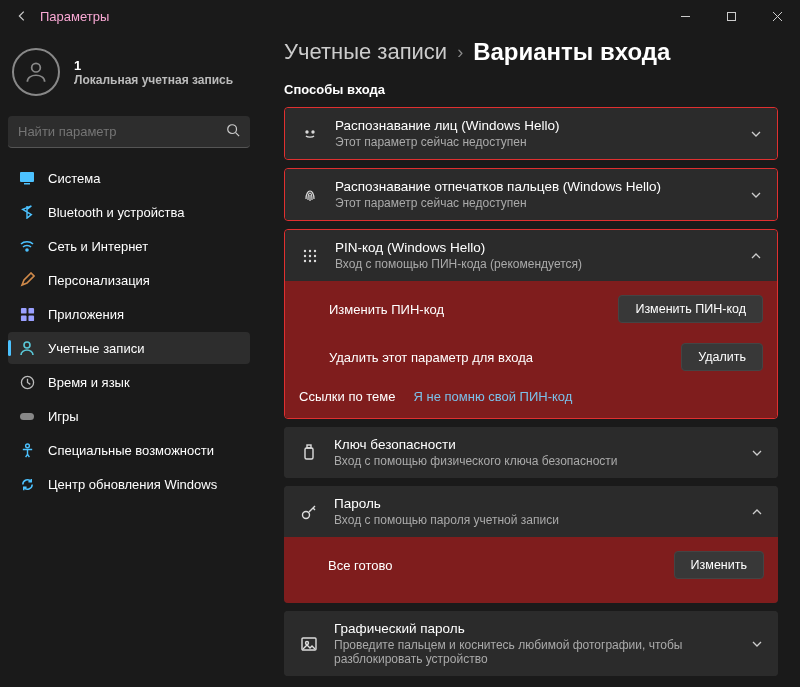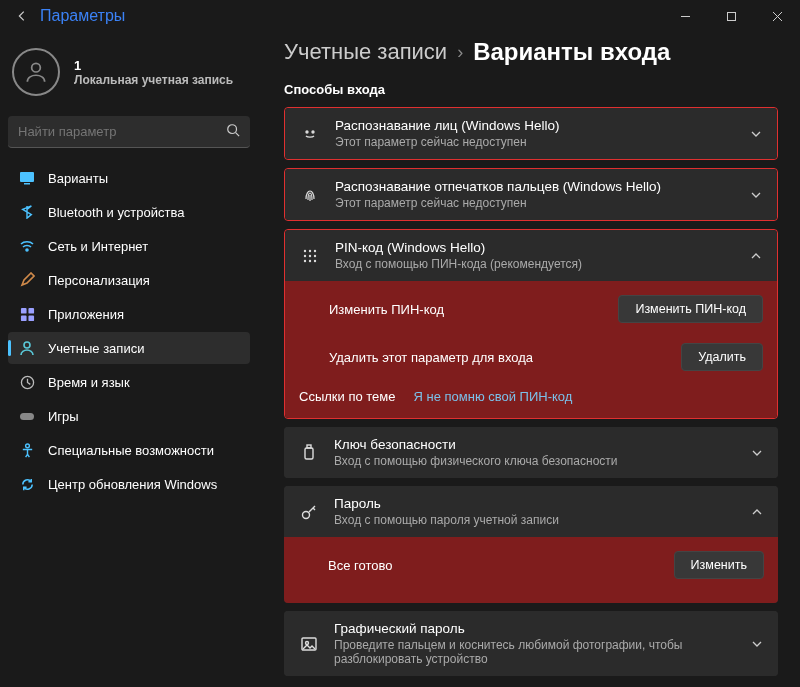--- a/index.html
+++ b/index.html
@@ -1,19 +1,19 @@
 <!DOCTYPE html>
 <html><head>
 <meta charset="utf-8">
 <style>
   * { margin: 0; padding: 0; box-sizing: border-box; font-family: "Segoe UI", sans-serif; }
   body { background: #1a1a1a; color: #fff; width: 800px; height: 687px; overflow: hidden; display: flex; flex-direction: column; }
   .titlebar { height: 32px; display: flex; align-items: center; padding: 0 0 0 12px; }
   .titlebar .back { width: 20px; height: 20px; display: flex; align-items: center; justify-content: center; margin-right: 8px; cursor: pointer; }
-  .titlebar .title { font-size: 16px; color: #3b82f6; }
+  .titlebar .title { font-size: 13px; color: #f9a8d4; }
   .titlebar .win-controls { margin-left: auto; display: flex; }
   .titlebar .win-controls div { width: 46px; height: 32px; display: flex; align-items: center; justify-content: center; cursor: pointer; }
   .layout { display: flex; flex: 1; overflow: hidden; }
   .sidebar { width: 258px; padding: 8px 8px 0 8px; display: flex; flex-direction: column; }
   .profile { display: flex; align-items: center; padding: 8px 4px 16px 4px; gap: 14px; }
   .avatar { width: 48px; height: 48px; border-radius: 50%; border: 2px solid #888; display: flex; align-items: center; justify-content: center; }
   .profile-text .uname { font-size: 13px; font-weight: 600; }
   .profile-text .utype { font-size: 12px; color: #bbb; font-weight: bold; }
   .search { background: #2d2d2d; border-radius: 4px; height: 32px; display: flex; align-items: center; padding: 0 10px; border-bottom: 1px solid #555; margin: 4px 0 14px 0; }
   .search input { flex: 1; background: transparent; border: none; color: #ccc; font-size: 13px; outline: none; }
@@ -100,21 +100,21 @@
     </div>
 
     <div class="nav">
       <div class="nav-item">
         <span class="nav-icon ic-blue">
             <svg width="16" height="16" viewBox="0 0 16 16" fill="#4cc2ff">
               <rect x="1" y="2" width="14" height="10" rx="1"></rect>
               <rect x="5" y="13" width="6" height="1.5"></rect>
             </svg>
           </span>
-        <span>Варианты</span>
+        <span>Система</span>
       </div>
       <div class="nav-item">
         <span class="nav-icon ic-blue">
             <svg width="14" height="14" viewBox="0 0 16 16" fill="none" stroke="#4cc2ff" stroke-width="1.6">
               <path d="M8 1v14l5-4-10-6 10-4-5 4"></path>
             </svg>
           </span>
         <span>Bluetooth и устройства</span>
       </div>
       <div class="nav-item">

